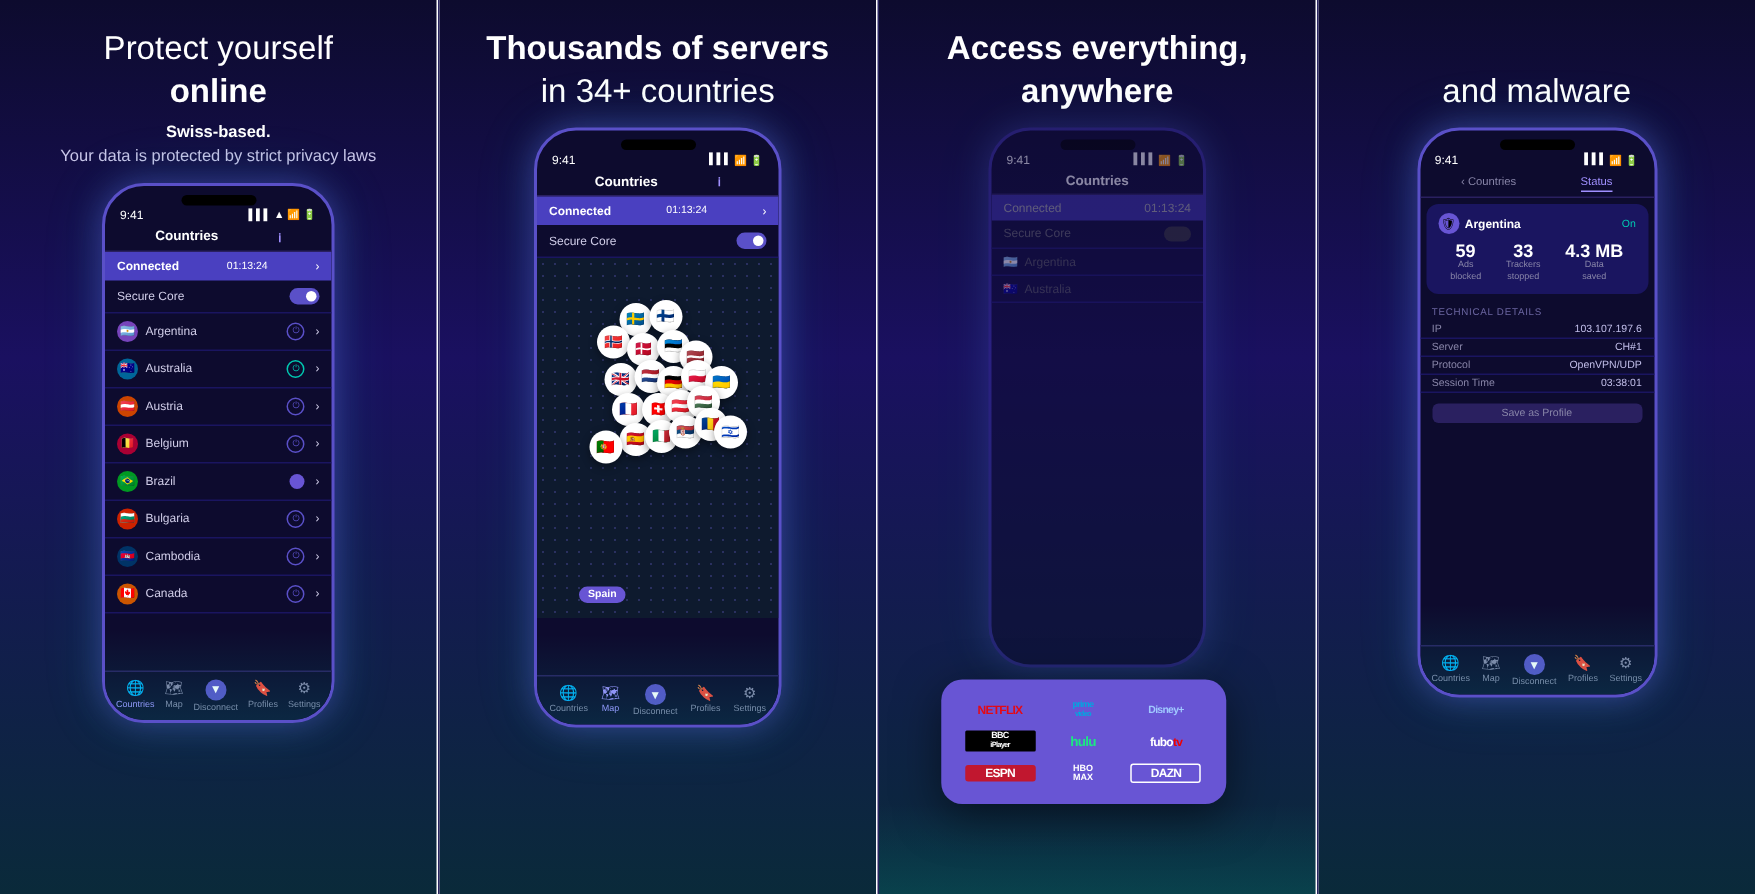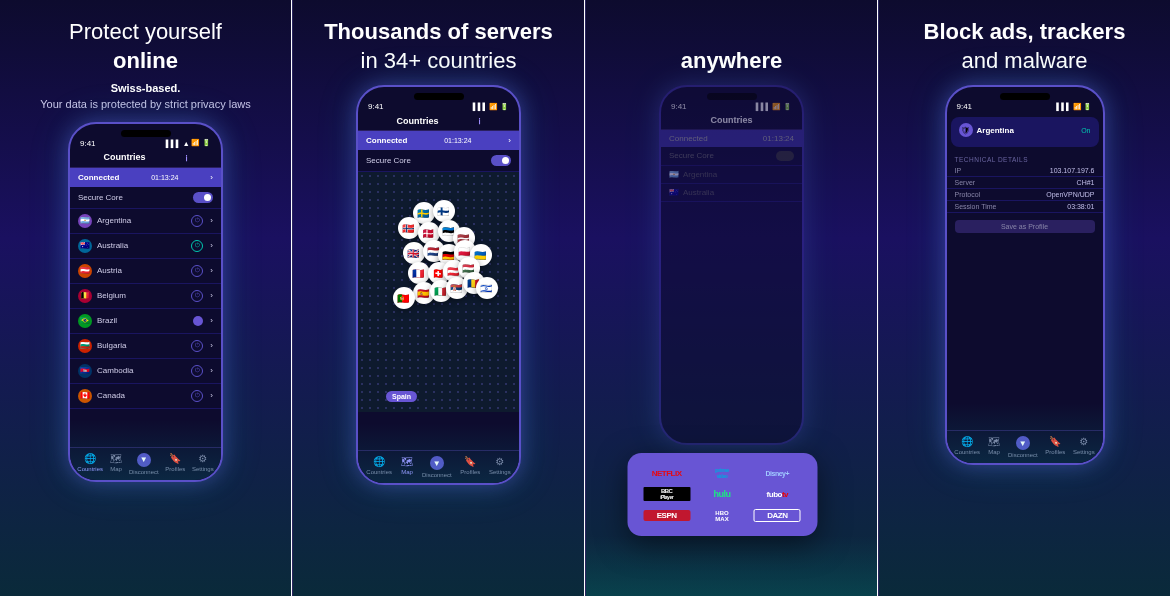--- a/index.html
+++ b/index.html
@@ -570,21 +570,21 @@
       </div>
     </div>
     <div class="glow-bottom"></div>
   </div>
 </div>
 
 <div class="divider"></div>
 
 <div class="panel panel-3" style="position:relative;">
   <div class="panel-title">
-    <br>
+    <strong>Access everything,</strong><br>
     <strong>anywhere</strong>
   </div>
 
   <div class="phone" style="width:145px; height:360px; margin-top:4px; opacity:0.5; border-color:#3a30a0;">
     <span class="phone-notch"></span>
     <div class="phone-status">
       <span>9:41</span>
       <div class="status-icons">
         <span>▌▌▌</span>
           <span>📶</span>
@@ -626,45 +626,63 @@
     </div>
   </div>
 
   <div class="glow-bottom"></div>
 </div>
 
 <div class="divider"></div>
 
 <div class="panel panel-4">
   <div class="panel-title">
-    <strong>Block ads, trackers</strong><br>
+    <br>
     <span>and malware</span>
   </div>
 
   <div class="phone phone-4" style="margin-top:4px;">
     <span class="phone-notch"></span>
     <div class="phone-status">
       <span>9:41</span>
       <div class="status-icons">
         <span>▌▌▌</span>
           <span>📶</span>
           <span>🔋</span>
       </div>
+    </div>
+    <div class="phone-tab-header">
+      <span class="tab-item">‹ <span>Countries</span></span>
+      <span class="tab-item active">Status</span>
     </div>
 
     <div class="netshield-card">
       <div class="netshield-header">
         <div style="display:flex; align-items:center; gap:4px;">
           <div class="netshield-icon">🛡</div>
           <span style="font-size:8px; color:#fff; font-weight:600;">Argentina</span>
         </div>
         <span style="font-size:7px; color:#8885a8;">
           <span style="color:#00c8b0;">On</span>
         </span>
       </div>
+      <div class="netshield-stats">
+        <div>
+          <div class="stat-value">59</div>
+          <div class="stat-label">Ads<br>blocked</div>
+        </div>
+        <div>
+          <div class="stat-value">33</div>
+          <div class="stat-label">Trackers<br>stopped</div>
+        </div>
+        <div>
+          <div class="stat-value">4.3 MB</div>
+          <div class="stat-label">Data<br>saved</div>
+        </div>
+      </div>
     </div>
 
     <div style="padding:3px 0; margin-top:2px;">
       <div style="font-size:6.5px; color:#6a65a0; padding:2px 8px; text-transform:uppercase; letter-spacing:0.5px;">Technical details</div>
       <div class="detail-row">
         <span>IP</span>
         <span class="detail-value">103.107.197.6</span>
       </div>
       <div class="detail-row">
         <span>Server</span>

